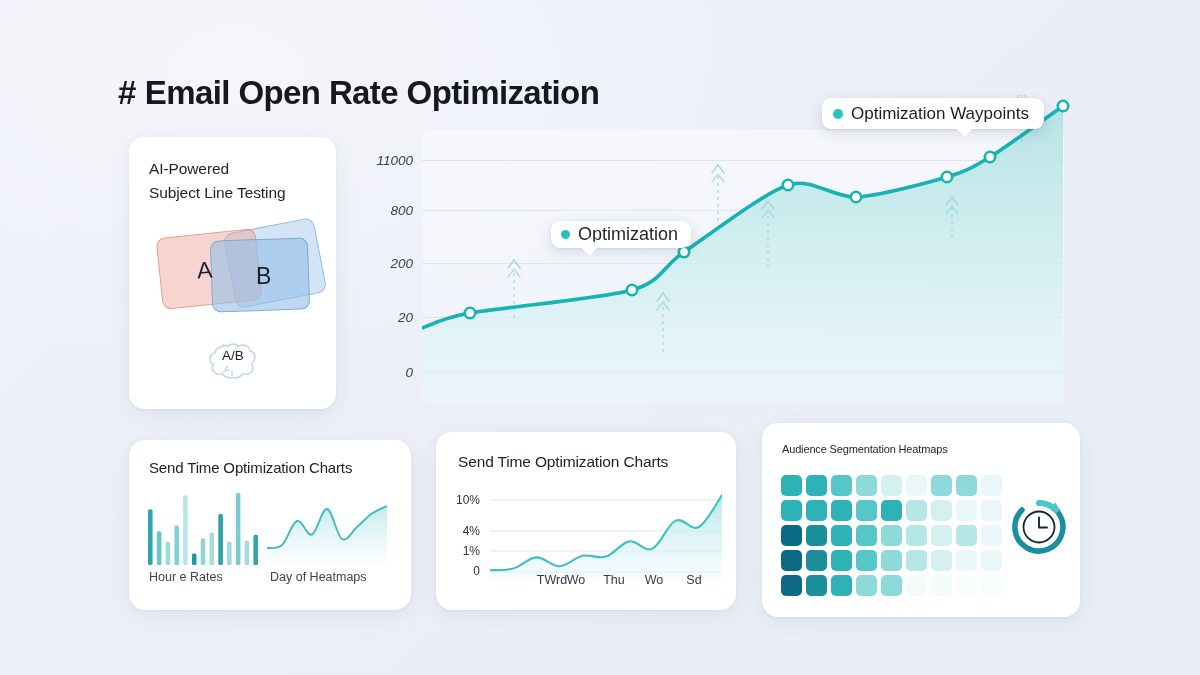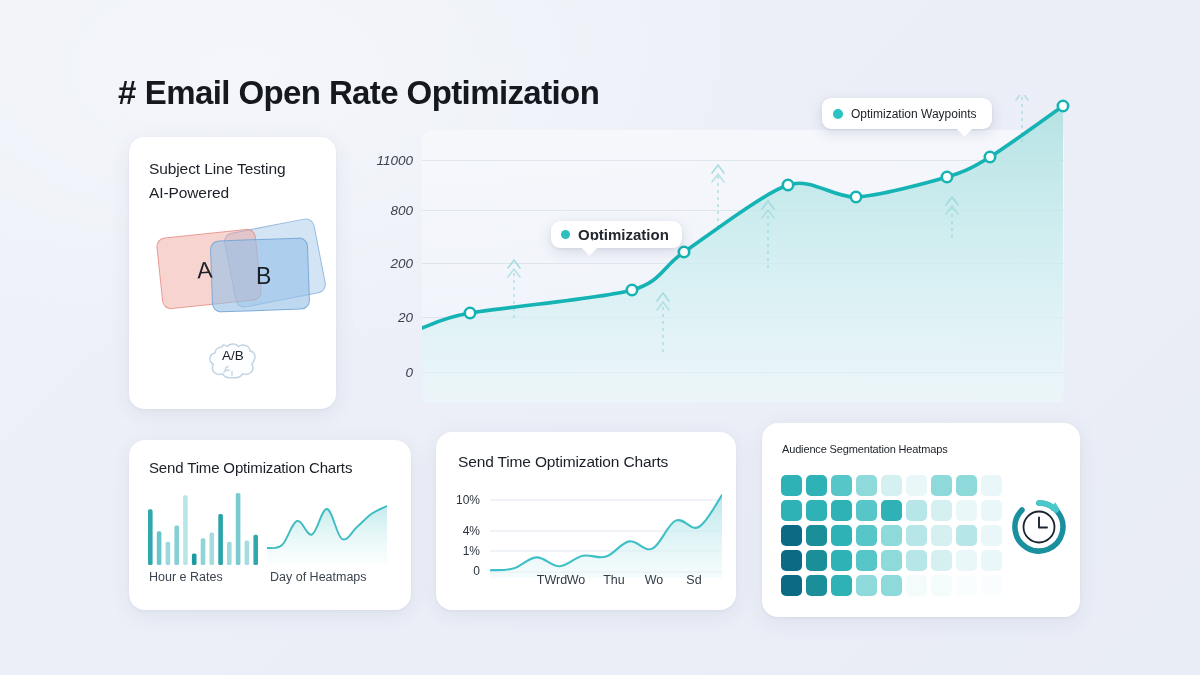--- a/index.html
+++ b/index.html
@@ -82,24 +82,24 @@
   }
   .tip .tail {
     position:absolute; width:13px; height:13px; background:#fff;
     transform:rotate(45deg); bottom:-5px;
   }
   #tip-rising { left:504px; top:181px; height:33px; padding:0 15px 0 12px; }
   #tip-rising .label { font-size:16.5px; font-weight:600; color:#161a20; letter-spacing:-0.2px; }
   #tip-rising .tail { left:128px; bottom:-6px; width:15px; height:15px; }
   .arrow-glyph { margin-right:9px; display:flex; }
   #tip-opt { left:551px; top:221px; height:27px; padding:0 13px 0 10px; }
-  #tip-opt .label { font-size:15px; color:#232830; font-weight:700; }
+  #tip-opt .label { font-size:18px; color:#232830; font-weight:400; }
   #tip-opt .tail { left:32px; }
   #tip-way { left:822px; top:98px; height:31px; padding:0 15px 0 11px; }
-  #tip-way .label { font-size:12px; color:#1a1f27; font-weight:400; }
+  #tip-way .label { font-size:17px; color:#1a1f27; font-weight:400; }
   #tip-way .tail { left:136px; }
   .dot {
     width:9px; height:9px; border-radius:50%; background:#2bbfbf; margin-right:8px; flex:none;
   }
   #tip-way .dot { width:10px; height:10px; background:#29c3c3; }
 
   
   #send-card-1 { left:129px; top:440px; width:282px; height:170px; }
   #send-card-2 { left:436px; top:432px; width:300px; height:178px; }
   #heat-card   { left:762px; top:423px; width:318px; height:194px; }
@@ -135,22 +135,22 @@
 <body>
 
 <div class="stage">
 
   <div class="page-title">
     <span class="hash">#</span><span>Email Open Rate Optimization</span>
   </div>
 
   <div class="card" id="ai-card">
     <div class="ai-title">
+      <div>AI-Powered</div>
       <div>Subject Line Testing</div>
-      <div>AI-Powered</div>
     </div>
 
     <div class="ab-stack">
       <div class="ab-rect ab-back"></div>
       <div class="ab-rect ab-a"></div>
       <div class="ab-rect ab-b"></div>
       <div class="ab-letter letter-a">A</div>
       <div class="ab-letter letter-b">B</div>
     </div>
 

